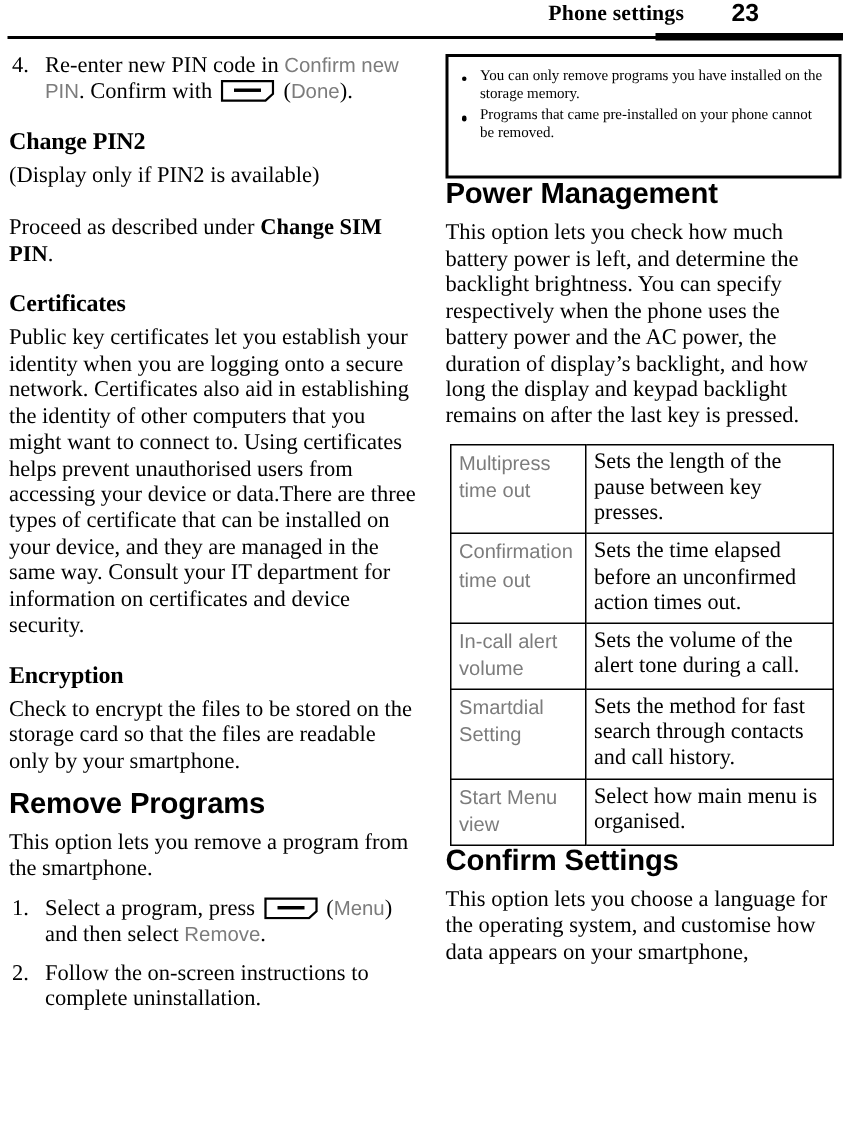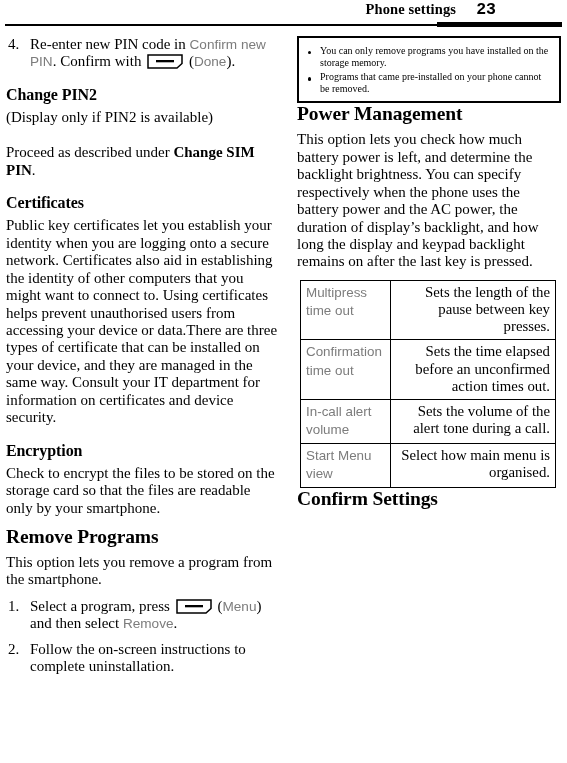--- a/index.html
+++ b/index.html
@@ -19,22 +19,22 @@
   .header {
     position: absolute; left: 0; top: 0; width: 522px; height: 30px;
   }
   .header-title {
     position: absolute; right: 66px; top: 1px;
     font-family: "Liberation Serif", serif;
     font-weight: bold; font-size: 14.5px; letter-spacing: 0.1px;
     white-space: nowrap;
   }
   .header-pageno {
-    position: absolute; right: 26px; top: 0px;
-    font-family: Liberation Mono, monospace;
+    position: absolute; right: 16px; top: 0px;
+    font-family: Liberation Sans, sans-serif;
     font-weight: bold; font-size: 16.5px;
   }
   .header-rule {
     position: absolute; left: 5px; top: 24px; width: 557px; height: 1.6px;
     background: #000;
   }
   .header-rule-thick {
     position: absolute; left: 437px; top: 22px; width: 125px; height: 5px;
     background: #000;
   }
@@ -42,21 +42,21 @@
   
   .col-left {
     position: absolute; left: 6px; top: 36px; width: 274px;
   }
   .col-right {
     position: absolute; left: 297px; top: 36px; width: 264px;
   }
 
   
   h1.sec {
-    font-family: Liberation Serif, serif;
+    font-family: Liberation Sans, sans-serif;
     font-weight: bold;
     font-size: 19.5px;
     line-height: 1.12;
     margin: 0 0 6px 0;
     letter-spacing: -0.1px;
   }
   h2.sub {
     font-family: "Liberation Serif", serif;
     font-weight: bold;
     font-size: 16px;
@@ -114,21 +114,21 @@
     margin: 0;
   }
   ul.callout-list { list-style: none; margin: 0; padding: 0; }
   ul.callout-list > li {
     position: relative;
     padding-left: 15px;
     font-size: 10px;
     line-height: 1.16;
     margin-bottom: 3px;
   }
-  ul.callout-list > li:last-child { margin-bottom: 0; }
+  ul.callout-list > li:last-child { margin-bottom: 16px; }
   ul.callout-list > li .dot {
     position: absolute; left: 3px; top: 6px;
     width: 3.4px; height: 3.4px; background: #000; border-radius: 50%;
   }
 
   
   table.acc {
     border-collapse: collapse;
     width: 256px;
     margin: 0 4px 0 3px;
@@ -145,21 +145,20 @@
     font-family: "Liberation Sans", "DejaVu Sans", sans-serif;
     color: #7c7c7c;
     font-size: 13.4px;
     line-height: 1.35;
   }
   table.acc td.v {
     font-family: "Liberation Serif", serif;
     color: #000;
     font-size: 14.8px;
     line-height: 1.16;
-    text-align: right;
   }
 </style>
 </head>
 <body>
 
 <div class="page">
 
   <div class="header">
     <div class="header-title">Phone settings</div>
     <div class="header-pageno">23</div>
@@ -230,23 +229,28 @@
         </tr>
         <tr>
           <td class="k">Confirmation time out</td>
           <td class="v">Sets the time elapsed before an unconfirmed action times out.</td>
         </tr>
         <tr>
           <td class="k">In-call alert volume</td>
           <td class="v">Sets the volume of the alert tone during a call.</td>
         </tr>
         <tr>
+          <td class="k">Smartdial Setting</td>
+          <td class="v">Sets the method for fast search through contacts and call history.</td>
+        </tr>
+        <tr>
           <td class="k">Start Menu view</td>
           <td class="v">Select how main menu is organised.</td>
         </tr>
       </tbody>
     </table>
 
     <h1 class="sec sp-before-lg">Confirm Settings</h1>
+    <p class="body">This option lets you choose a language for the operating system, and customise how data appears on your smartphone,</p>
 
   </div>
 
 </div>
 
 </body></html>

